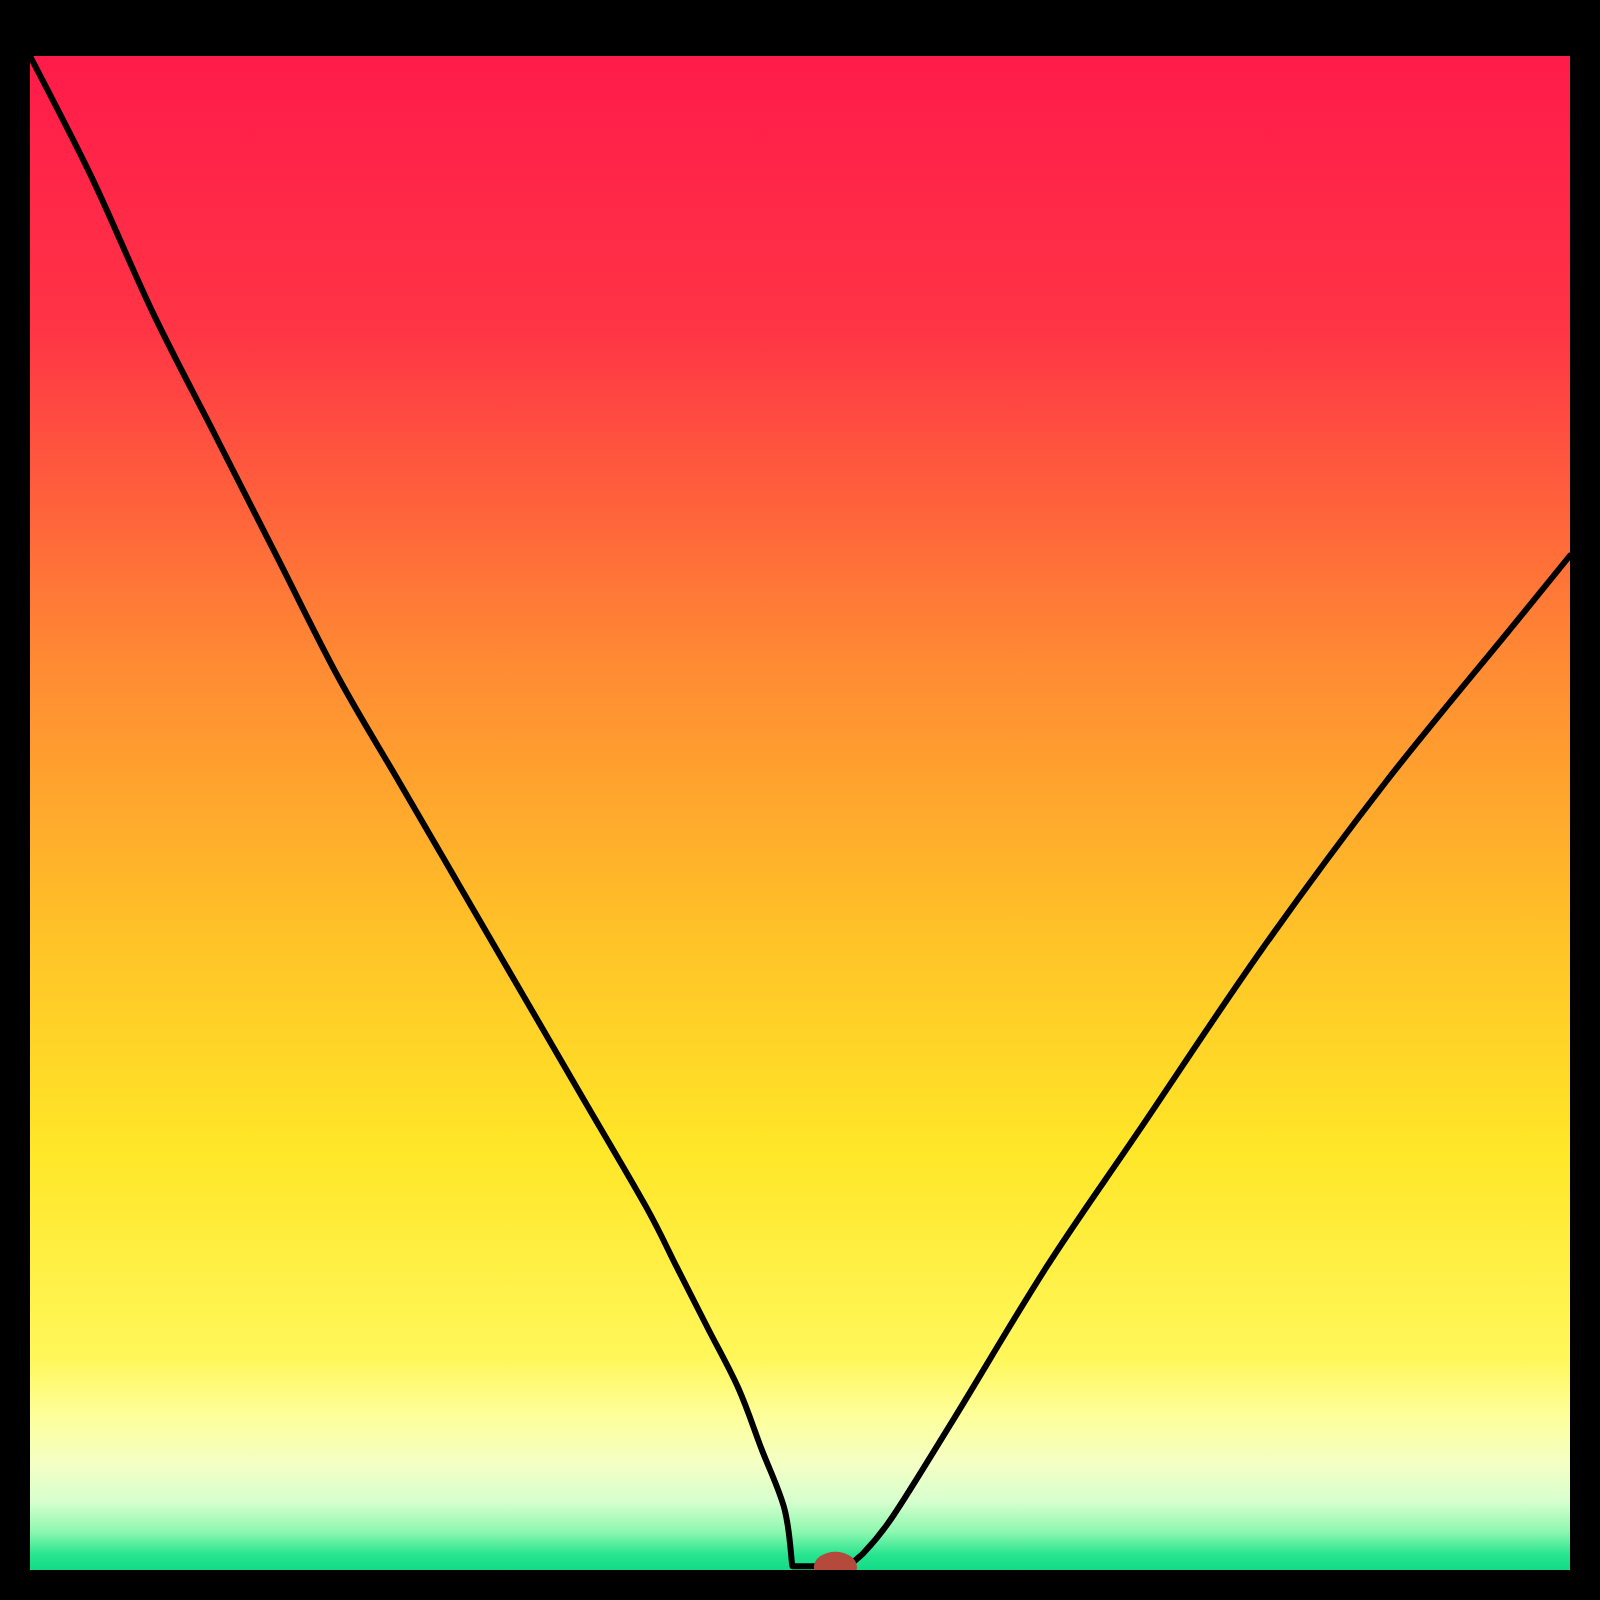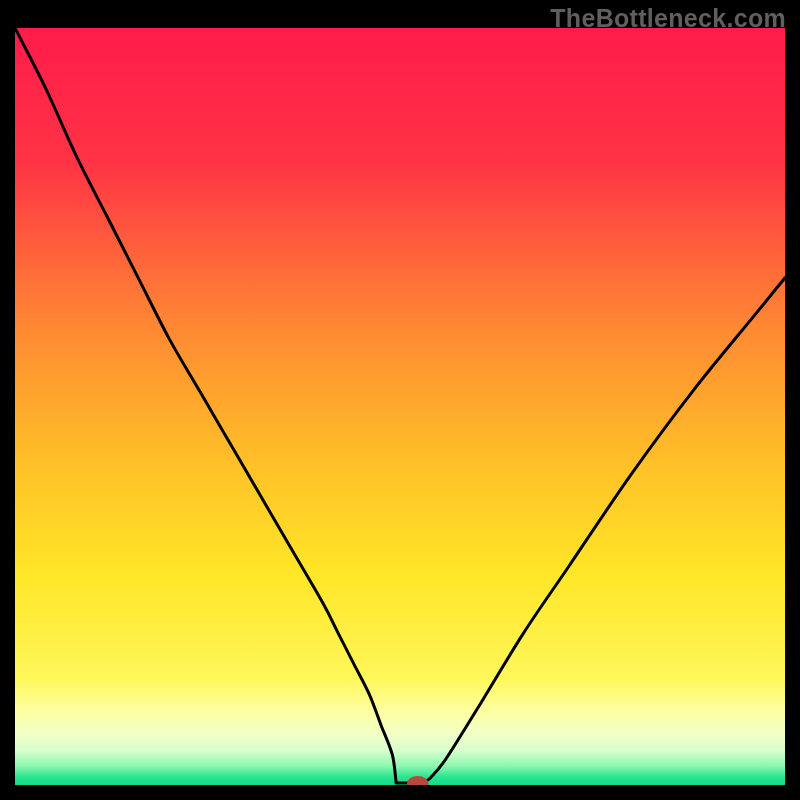--- a/index.html
+++ b/index.html
@@ -36,21 +36,20 @@
     letter-spacing: 0.3px;
     white-space: nowrap;
   }
   svg {
     display: block;
   }
 </style>
 </head>
 <body>
 <div class="frame">
-  <div class="watermark">TheBottleneck.com</div>
   <div class="plot">
     <svg id="chart-svg" width="770" height="757" viewBox="0 0 770 757">
         <defs>
           <linearGradient id="bg-grad" x1="0" y1="0" x2="0" y2="1">
             <stop offset="0%" stop-color="#ff1b4a"></stop>
             <stop offset="18%" stop-color="#ff3445"></stop>
             <stop offset="40%" stop-color="#ff8a33"></stop>
             <stop offset="57.99999999999999%" stop-color="#ffc227"></stop>
             <stop offset="72%" stop-color="#ffe627"></stop>
             <stop offset="86%" stop-color="#fff75a"></stop>

